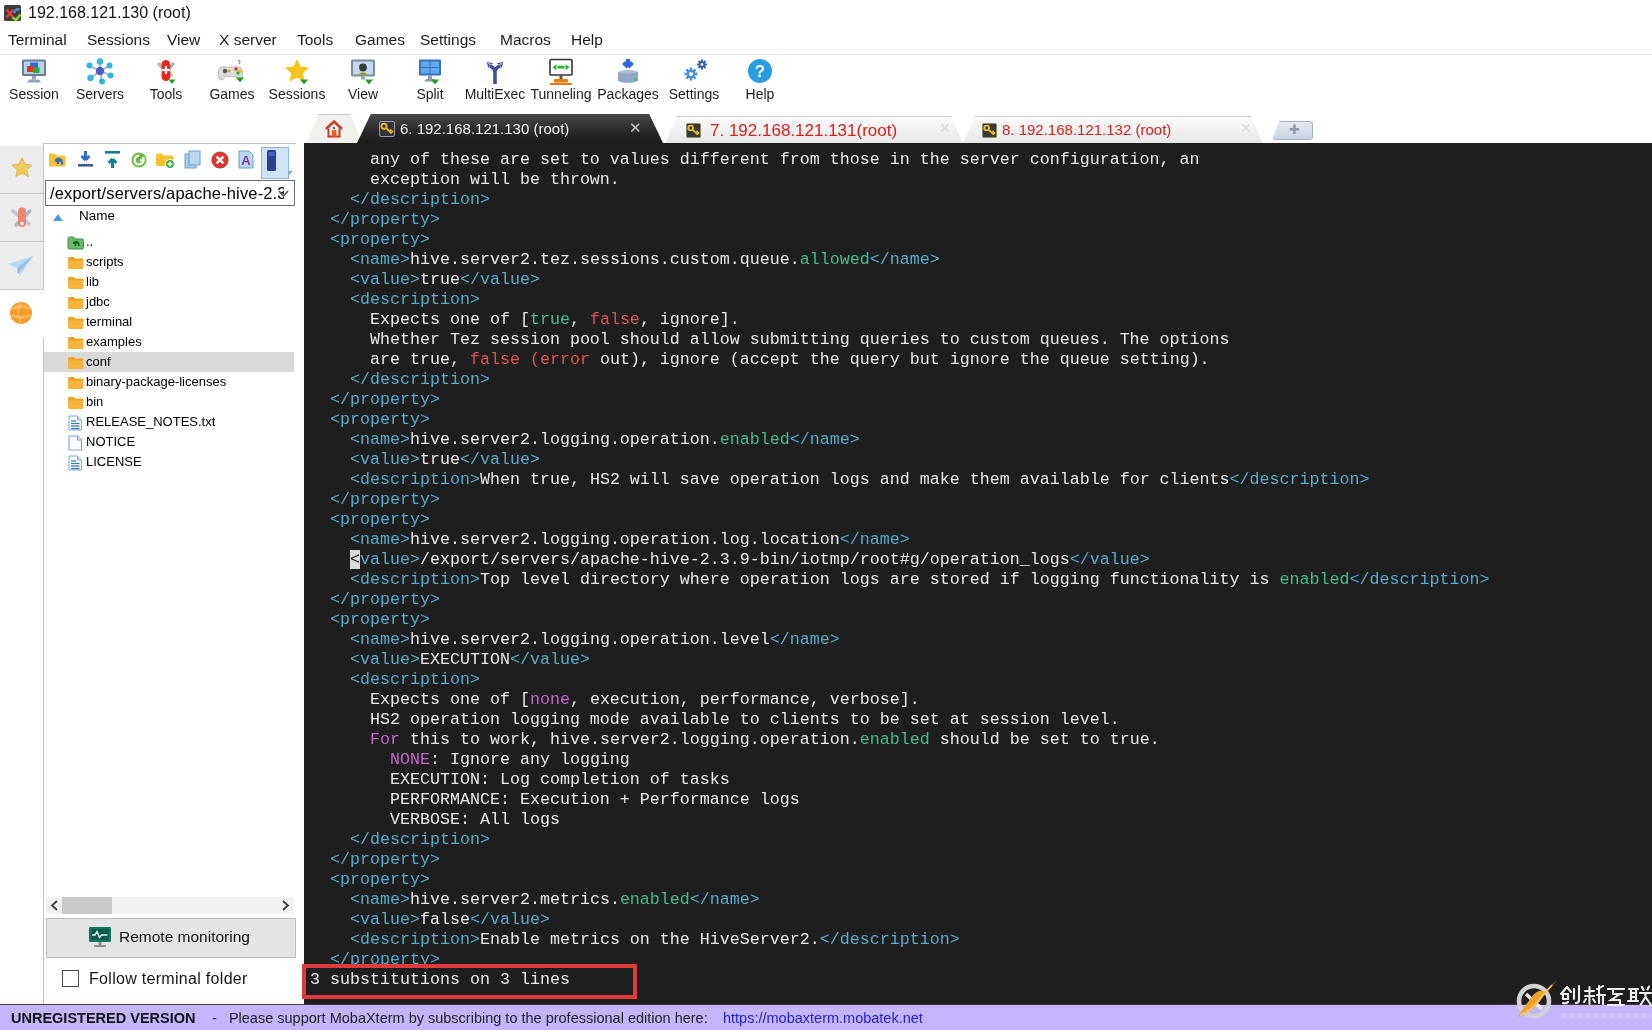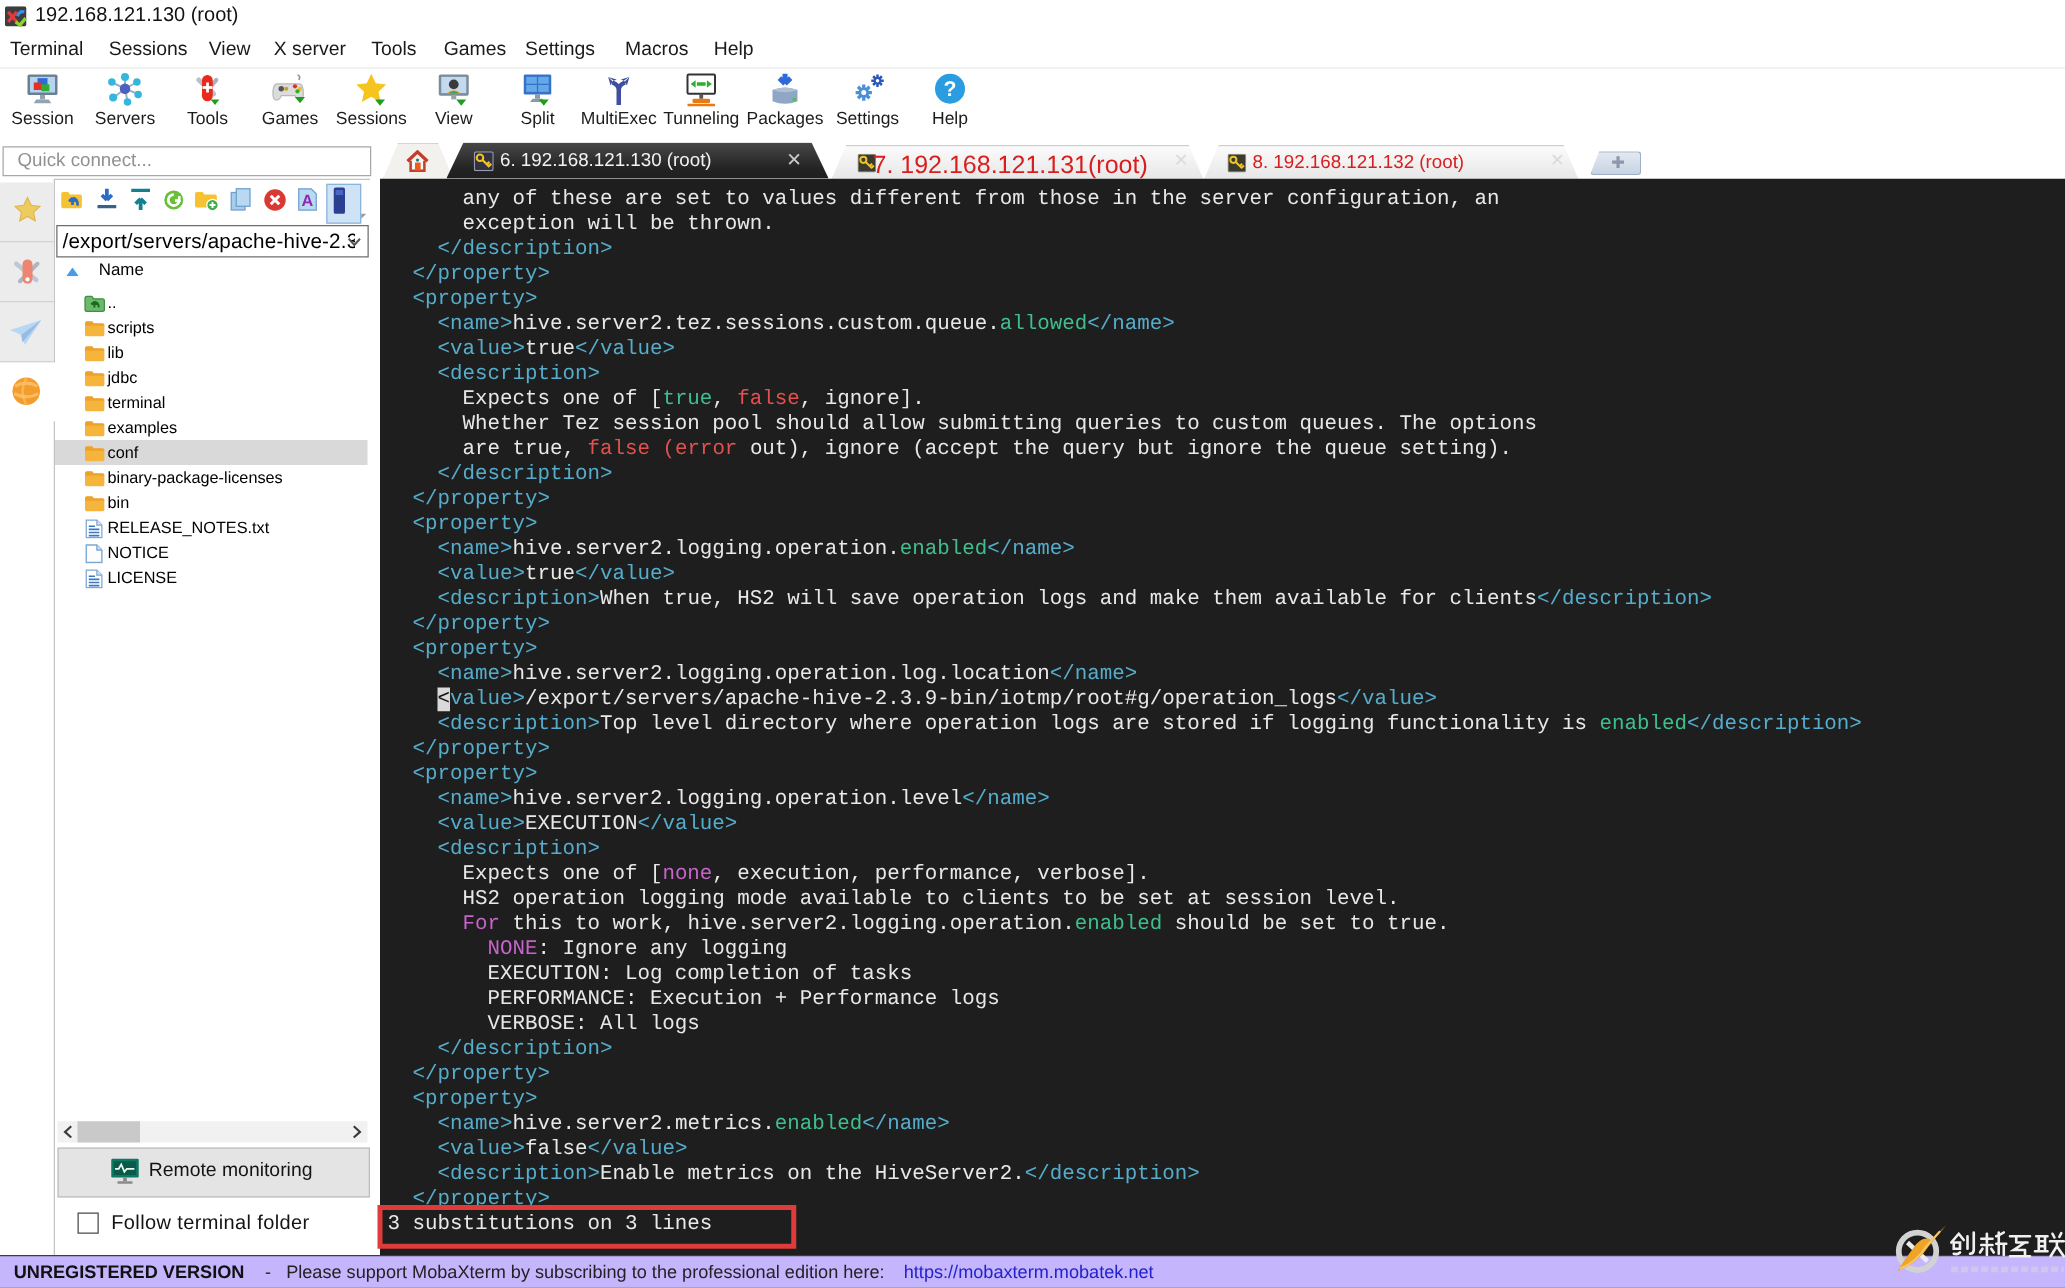--- a/index.html
+++ b/index.html
@@ -207,23 +207,20 @@
     </div>
 <div class="tbitem" style="left:727px">
       <span class="ic"><svg width="28" height="28" viewBox="0 0 28 28">
           <circle cx="14" cy="13" r="12" fill="#2a9ce0"></circle>
           <text x="14" y="19" font-family="Liberation Sans,sans-serif" font-size="17" font-weight="bold" fill="#fff" text-anchor="middle">?</text>
         </svg></span>
       <span class="lb">Help</span>
     </div>
 </div>
 <div id="tabrow">
-<div id="qc">
-      <span>Quick connect...</span>
-    </div>
 <div class="tab" style="left:306px;width:55px;top:2px;height:29px;background:#f3f1ee;border:1px solid #cccac4;border-bottom:none;border-radius:8px 8px 0 0;clip-path:polygon(0 100%,22% 0,78% 0,100% 100%);">
   <svg width="20" height="18" style="position:absolute;left:17px;top:5px" viewBox="0 0 20 18">
         <path d="M2 9 L10 1.5 L18 9" stroke="#c43c2a" stroke-width="2.6" fill="none"></path>
         <path d="M4.5 8.5 v8 h11 v-8" stroke="#c43c2a" stroke-width="2" fill="#faf8f2"></path>
         <rect x="8" y="10" width="4.5" height="6.5" fill="#ee5a22"></rect>
         <circle cx="10" cy="8" r="1.3" fill="#1a7a8a"></circle>
       </svg>
 </div>
 <div class="tab" style="left:357px;width:306px;top:2px;height:29px;background:linear-gradient(#484848,#242424 70%,#1e1e1e);border-radius:9px 9px 0 0;clip-path:polygon(0 100%,4.5% 0,95.5% 0,100% 100%);">
   <svg width="16" height="16" style="position:absolute;left:22px;top:7px" viewBox="0 0 16 16">
@@ -233,21 +230,21 @@
       </svg>
   <span style="position:absolute;left:43px;top:6px;font-size:15px;color:#f2f2f2;">6. 192.168.121.130 (root)</span>
   <span style="position:absolute;left:272px;top:5px;font-size:15px;color:#c9c9c9;">✕</span>
 </div>
 <div class="tab" style="left:665px;width:296px;top:4px;height:27px;background:linear-gradient(#fbfbfb,#e6e6e6);border:1px solid #cfcfcf;border-bottom:none;border-radius:8px 8px 0 0;clip-path:polygon(0 100%,4% 0,96% 0,100% 100%);">
   <svg width="15" height="15" style="position:absolute;left:20px;top:6px" viewBox="0 0 16 16">
         <rect x="0.5" y="0.5" width="15" height="15" rx="1.5" fill="#3a3a30" stroke="#888878" stroke-width="1"></rect>
         <circle cx="5" cy="5.2" r="2.6" fill="none" stroke="#f2c41d" stroke-width="1.7"></circle>
         <path d="M7 7 L12.5 12.5 M10.5 10.5 l2-2 M12 12 l2-2" stroke="#f2c41d" stroke-width="1.7"></path>
       </svg>
-  <span style="position:absolute;left:32px;top:4px;font-size:20px;color:#d81e1e;">7. 192.168.121.131(root)</span>
+  <span style="position:absolute;left:44px;top:4px;font-size:17px;color:#d81e1e;">7. 192.168.121.131(root)</span>
   <span style="position:absolute;left:273px;top:3px;font-size:14px;color:#dadada;">✕</span>
 </div>
 <div class="tab" style="left:963px;width:298px;top:4px;height:27px;background:linear-gradient(#fbfbfb,#e6e6e6);border:1px solid #cfcfcf;border-bottom:none;border-radius:8px 8px 0 0;clip-path:polygon(0 100%,4% 0,96% 0,100% 100%);">
   <svg width="15" height="15" style="position:absolute;left:18px;top:6px" viewBox="0 0 16 16">
         <rect x="0.5" y="0.5" width="15" height="15" rx="1.5" fill="#3a3a30" stroke="#888878" stroke-width="1"></rect>
         <circle cx="5" cy="5.2" r="2.6" fill="none" stroke="#f2c41d" stroke-width="1.7"></circle>
         <path d="M7 7 L12.5 12.5 M10.5 10.5 l2-2 M12 12 l2-2" stroke="#f2c41d" stroke-width="1.7"></path>
       </svg>
   <span style="position:absolute;left:38px;top:4px;font-size:15px;color:#d81e1e;">8. 192.168.121.132 (root)</span>
   <span style="position:absolute;left:276px;top:3px;font-size:14px;color:#dadada;">✕</span>

